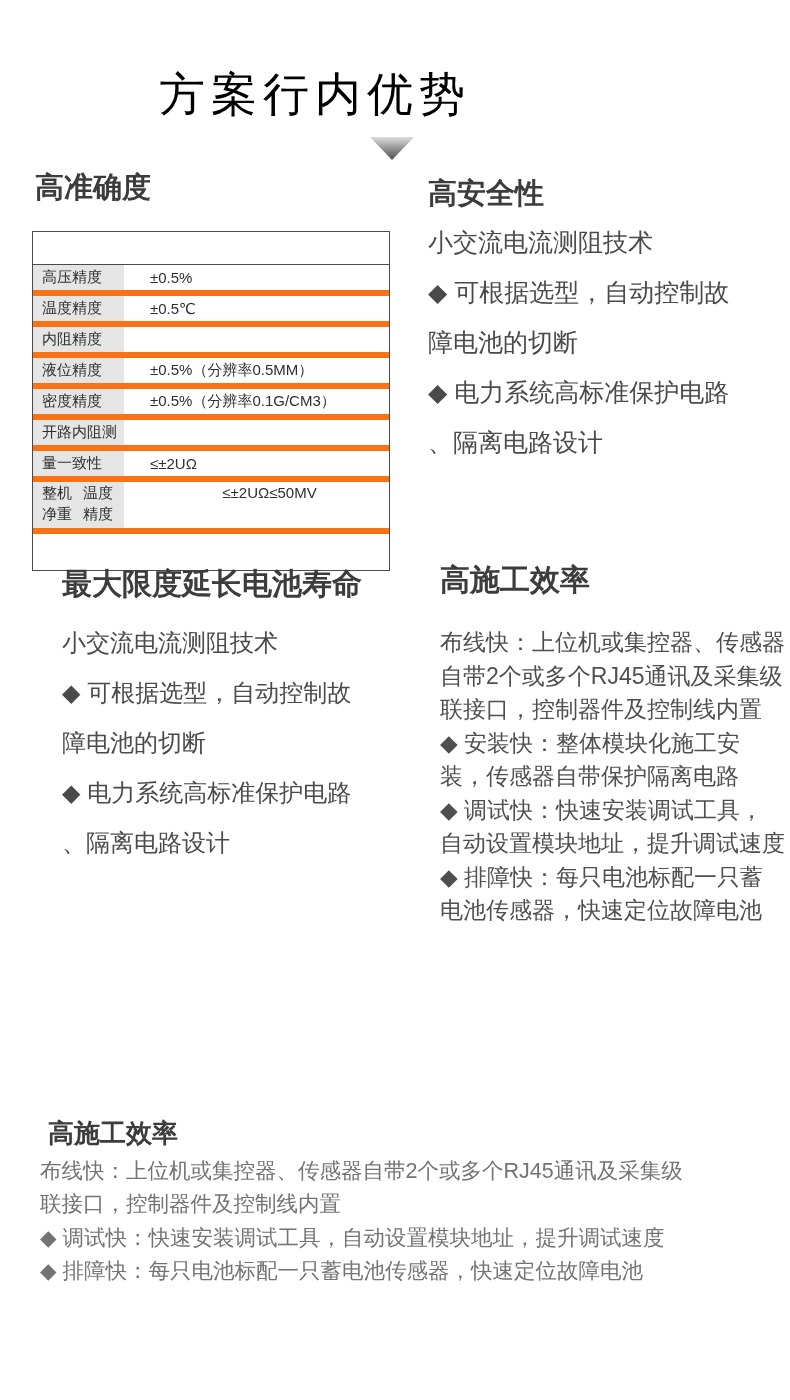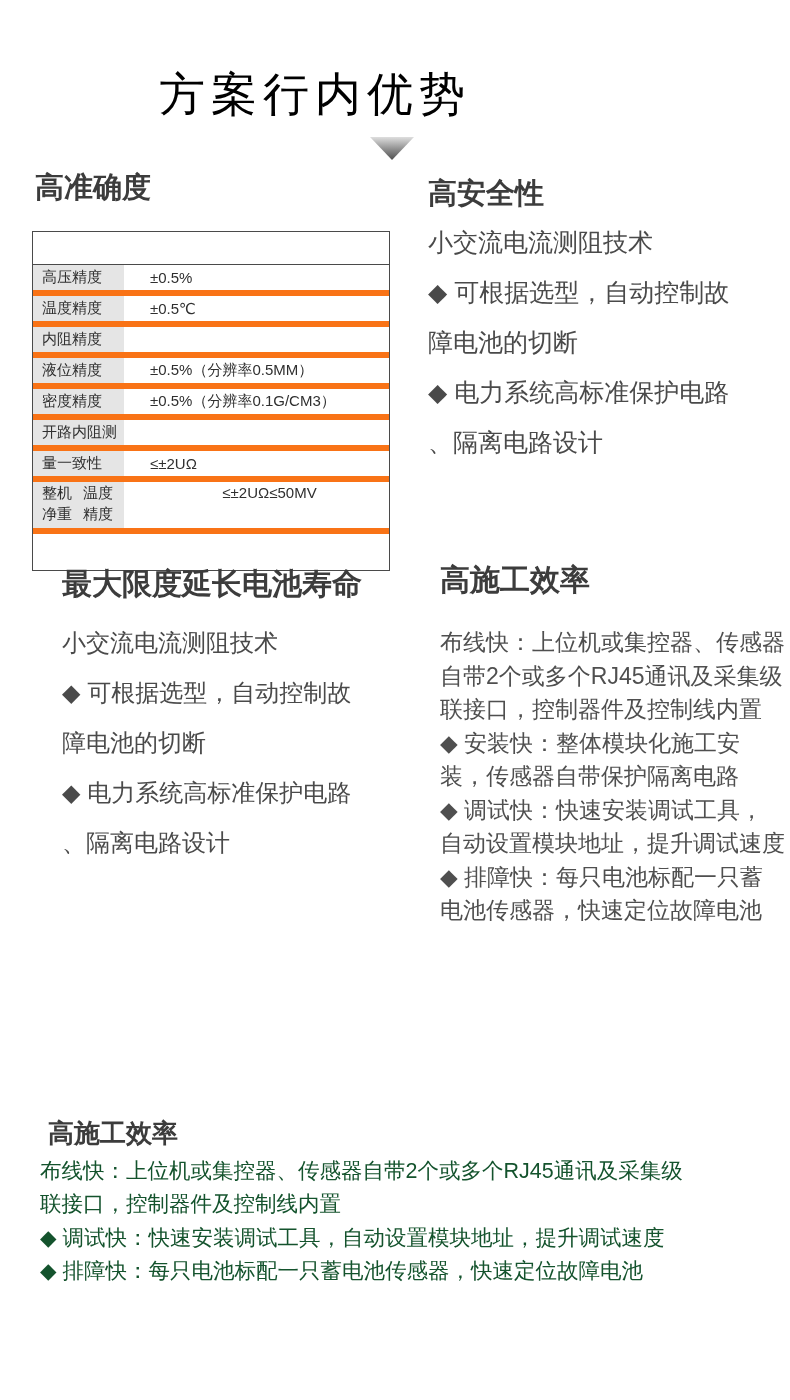--- a/index.html
+++ b/index.html
@@ -66,21 +66,21 @@
   .specs .trow{height:25px;}
   .specs .trow.multi{height:46px;}
   .specs .trow.multi .tl,.specs .trow.multi .tv{
     flex-direction:row;align-items:flex-start;justify-content:center;
   }
   .specs .trow.multi .tl div,.specs .trow.multi .tv div{line-height:21px;}
   .specs .tfoot{height:36px;background:#fff;}
   
   .q5-h{position:absolute;left:48px;top:1096px;font-size:26px;font-weight:700;color:#3c3c3c;line-height:1.2;}
   .q5-lines{position:absolute;left:40px;top:1155px;width:740px;}
-  .q5-lines .line{font-size:21.5px;line-height:33.4px;white-space:nowrap;color:#14532d;}
+  .q5-lines .line{font-size:21.5px;line-height:33.4px;white-space:nowrap;color:#737373;}
 </style>
 </head>
 <body>
 
 <div id="page">
 
   <div class="page-title">方案行内优势</div>
   <div class="tri"></div>
 
   <section class="q1">

